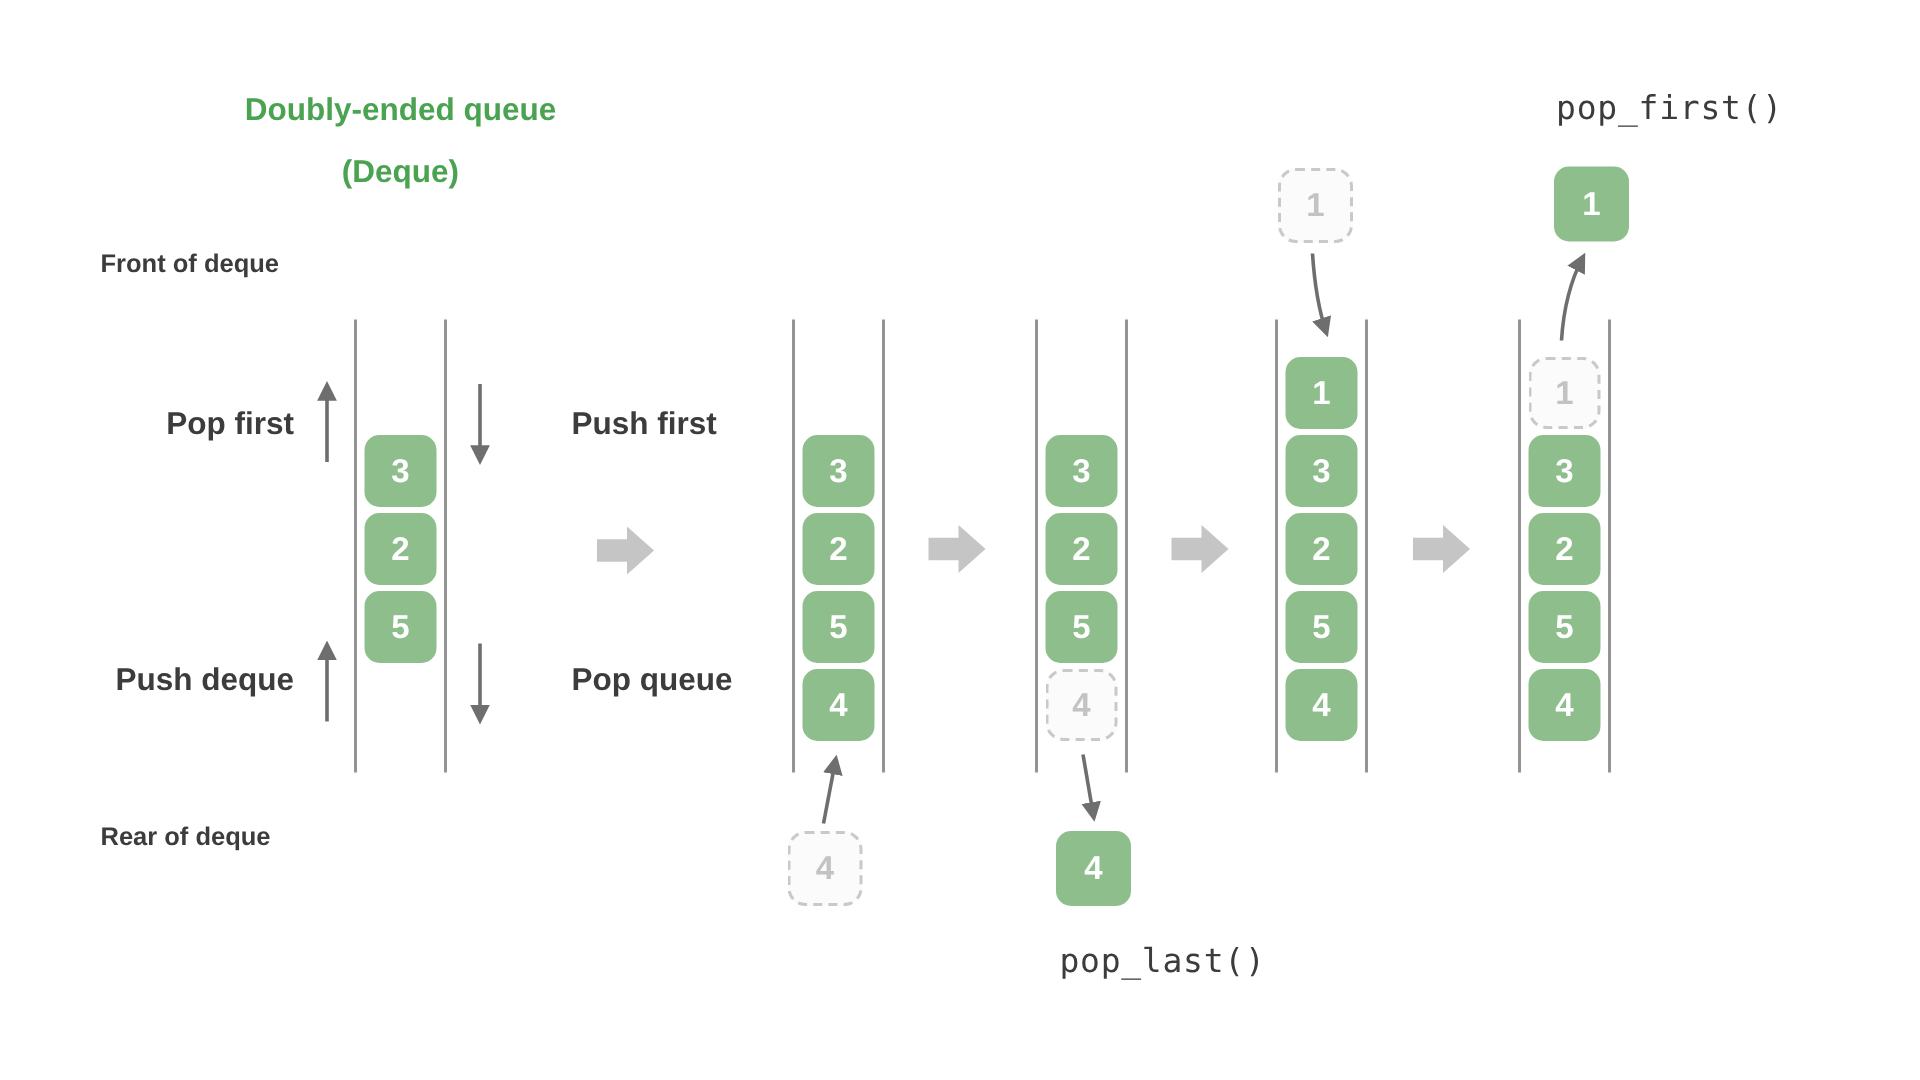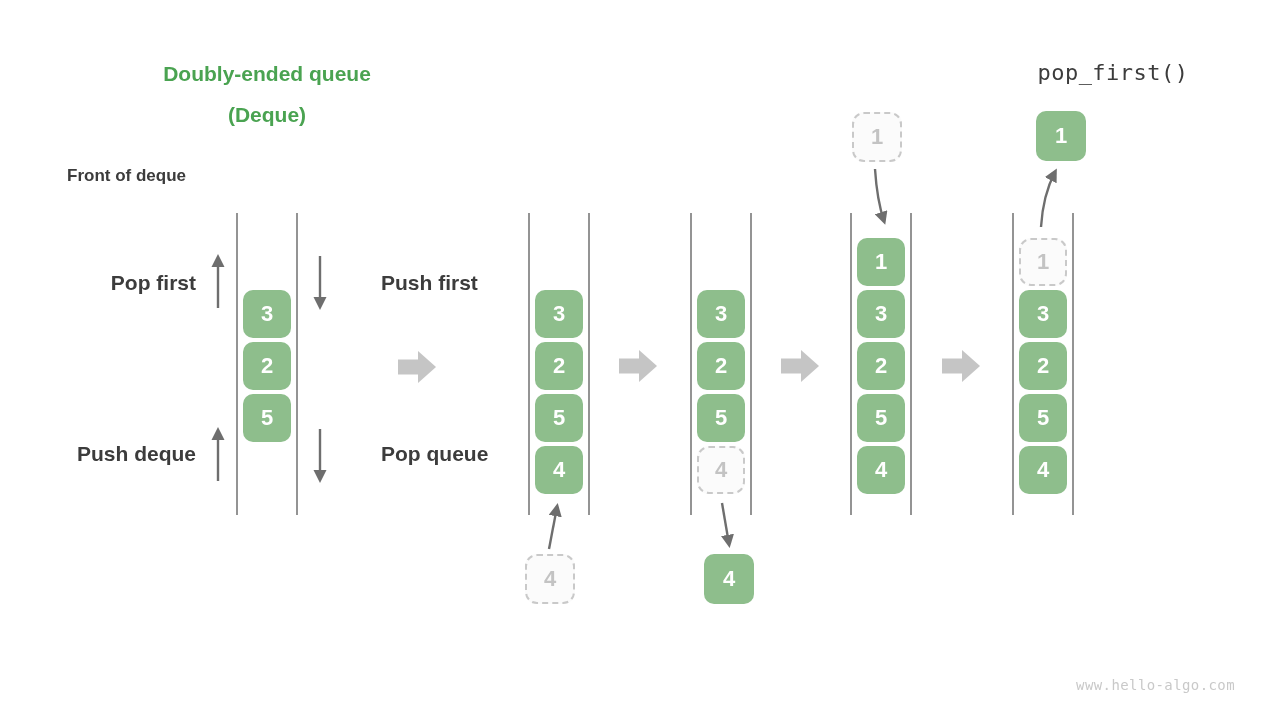--- a/index.html
+++ b/index.html
@@ -97,27 +97,29 @@
 
     <path class="block-arrow" transform="translate(417,367)" d="M-19,-7.5 L1,-7.5 L1,-16 L19,0 L1,16 L1,7.5 L-19,7.5 Z"></path>
     <path class="block-arrow" transform="translate(638,366)" d="M-19,-7.5 L1,-7.5 L1,-16 L19,0 L1,16 L1,7.5 L-19,7.5 Z"></path>
     <path class="block-arrow" transform="translate(800,366)" d="M-19,-7.5 L1,-7.5 L1,-16 L19,0 L1,16 L1,7.5 L-19,7.5 Z"></path>
     <path class="block-arrow" transform="translate(961,366)" d="M-19,-7.5 L1,-7.5 L1,-16 L19,0 L1,16 L1,7.5 L-19,7.5 Z"></path>
   </svg>
 
   <div class="title l2">(Deque)</div>
   <div class="title l1">Doubly-ended queue</div>
   <div class="end-label front">Front of deque</div>
+  <div class="end-label rear">Rear of deque</div>
 
   <div class="side-label left row-top">Pop first</div>
   <div class="side-label right row-top">Push first</div>
   <div class="side-label left row-bottom">Push deque</div>
   <div class="side-label right row-bottom">Pop queue</div>
 
   <div class="code top c-pop-first"><span>pop_first()</span></div>
+  <div class="code bottom c-pop-last"><span>pop_last()</span></div>
 
   <div class="queue" style="left:236px">
     <div class="wall wl"></div>
     <div class="wall wr"></div>
     <div class="cell r1">3</div>
     <div class="cell r2">2</div>
     <div class="cell r3">5</div>
   </div>
 
   <div class="queue" style="left:528px">
@@ -155,15 +157,14 @@
     <div class="wall wl"></div>
     <div class="wall wr"></div>
     <div class="cell ghost r0">1</div>
     <div class="cell r1">3</div>
     <div class="cell r2">2</div>
     <div class="cell r3">5</div>
     <div class="cell r4">4</div>
   </div>
   <div class="cell float" style="left:1036px;top:111px">1</div>
 
-  <div class="watermark">www.hello-algo.com</div>
 
 </div>
 
 </body></html>

